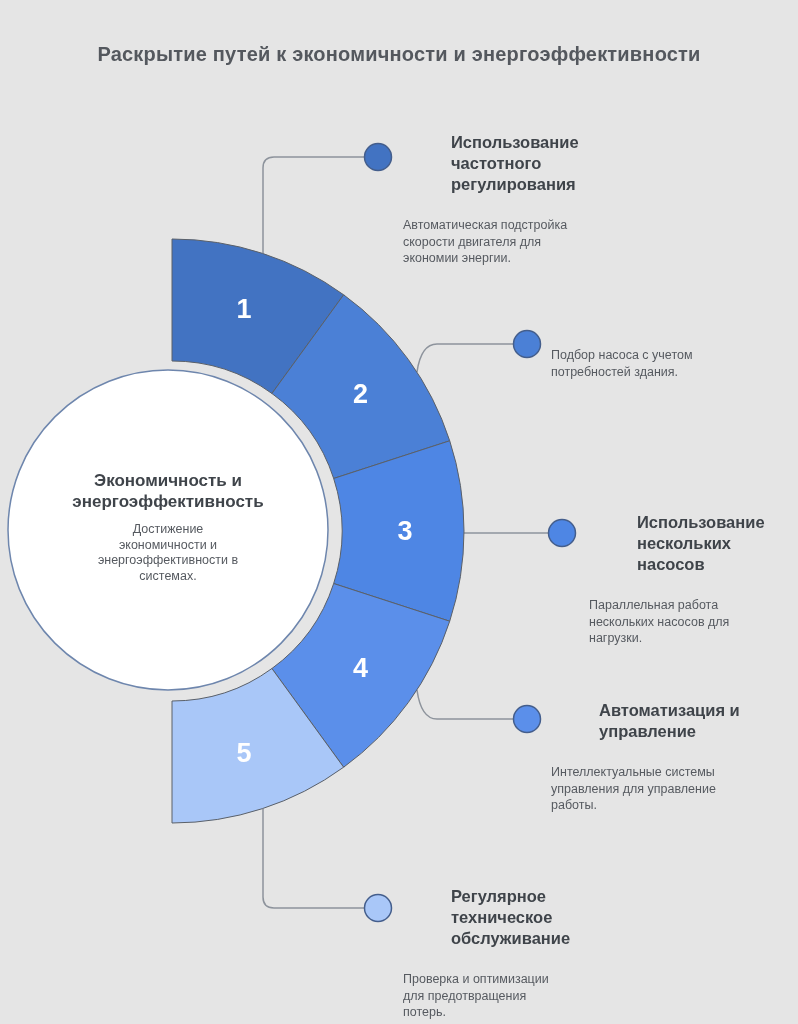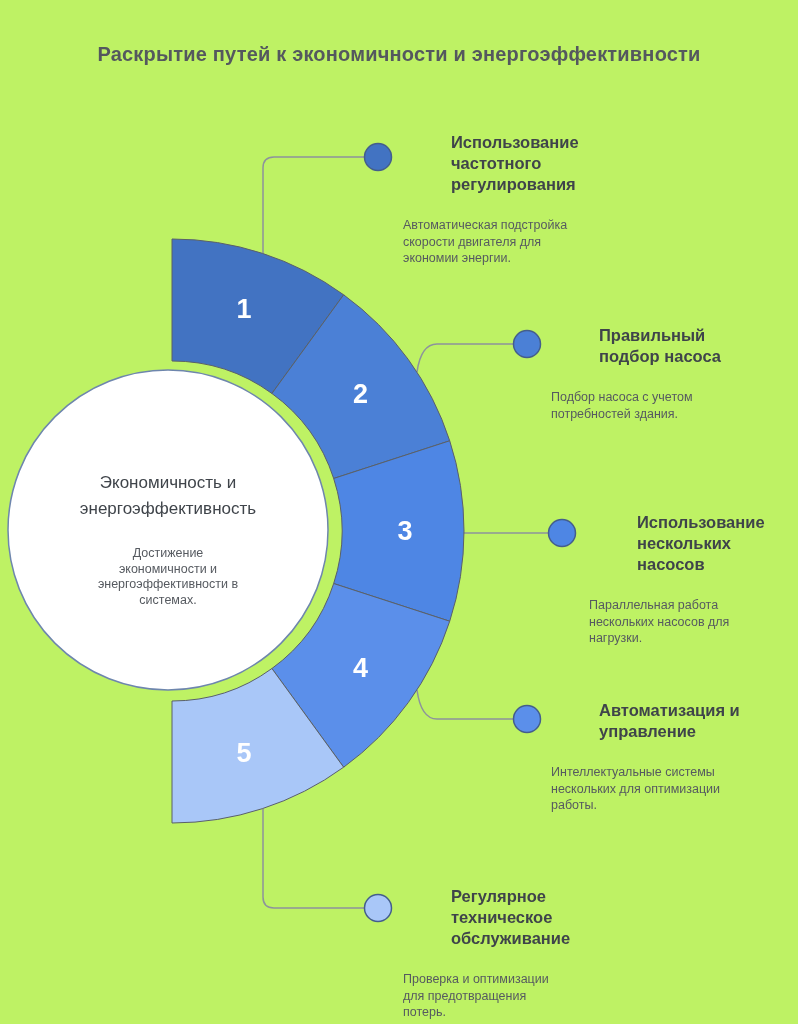--- a/index.html
+++ b/index.html
@@ -5,21 +5,21 @@
   html, body {
     margin: 0;
     padding: 0;
     background: #ffffff;
     font-family: "Liberation Sans", sans-serif;
   }
   .page {
     position: relative;
     width: 798px;
     height: 1024px;
-    background: #bef264;
+    background: #e5e5e5;
     overflow: hidden;
   }
   .diagram-title {
     position: absolute;
     left: 0;
     right: 0;
     top: 43px;
     text-align: center;
     font-size: 20px;
     font-weight: 700;
@@ -39,27 +39,27 @@
   }
   .center-text {
     position: absolute;
     left: 46px;
     top: 470px;
     width: 244px;
     text-align: center;
   }
   .center-text .c-title {
     font-size: 17px;
-    font-weight: 400;
+    font-weight: 700;
     color: #3f444a;
-    line-height: 26px;
+    line-height: 21px;
     white-space: pre-line;
   }
   .center-text .c-desc {
-    margin: 24px auto 0 auto;
+    margin: 10px auto 0 auto;
     max-width: 180px;
     font-size: 12.5px;
     color: #565a60;
     line-height: 15.5px;
     white-space: pre-line;
   }
   .callout {
     position: absolute;
     width: 230px;
   }
@@ -140,40 +140,38 @@
   <div class="callout callout-1">
     <div class="t">Использование
 частотного
 регулирования</div>
     <div class="d">Автоматическая подстройка
 скорости двигателя для
 экономии энергии.</div>
   </div>
 
   <div class="callout callout-2">
-    <div class="t">Правильный
-подбор насоса</div>
     <div class="d">Подбор насоса с учетом
 потребностей здания.</div>
   </div>
 
   <div class="callout callout-3">
     <div class="t">Использование
 нескольких
 насосов</div>
     <div class="d">Параллельная работа
 нескольких насосов для
 нагрузки.</div>
   </div>
 
   <div class="callout callout-4">
     <div class="t">Автоматизация и
 управление</div>
     <div class="d">Интеллектуальные системы
-нескольких для оптимизации
+управления для управление
 работы.</div>
   </div>
 
   <div class="callout callout-5">
     <div class="t">Регулярное
 техническое
 обслуживание</div>
     <div class="d">Проверка и оптимизации
 для предотвращения
 потерь.</div>

